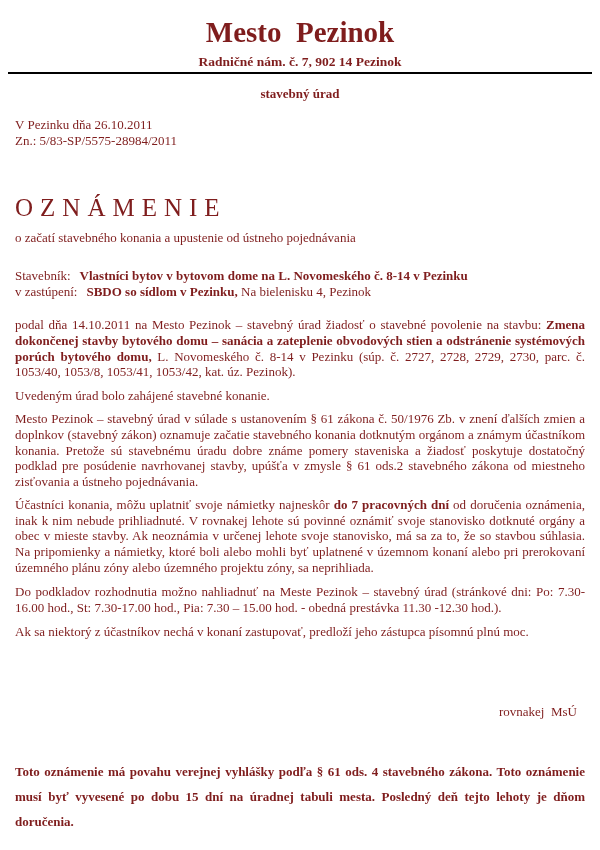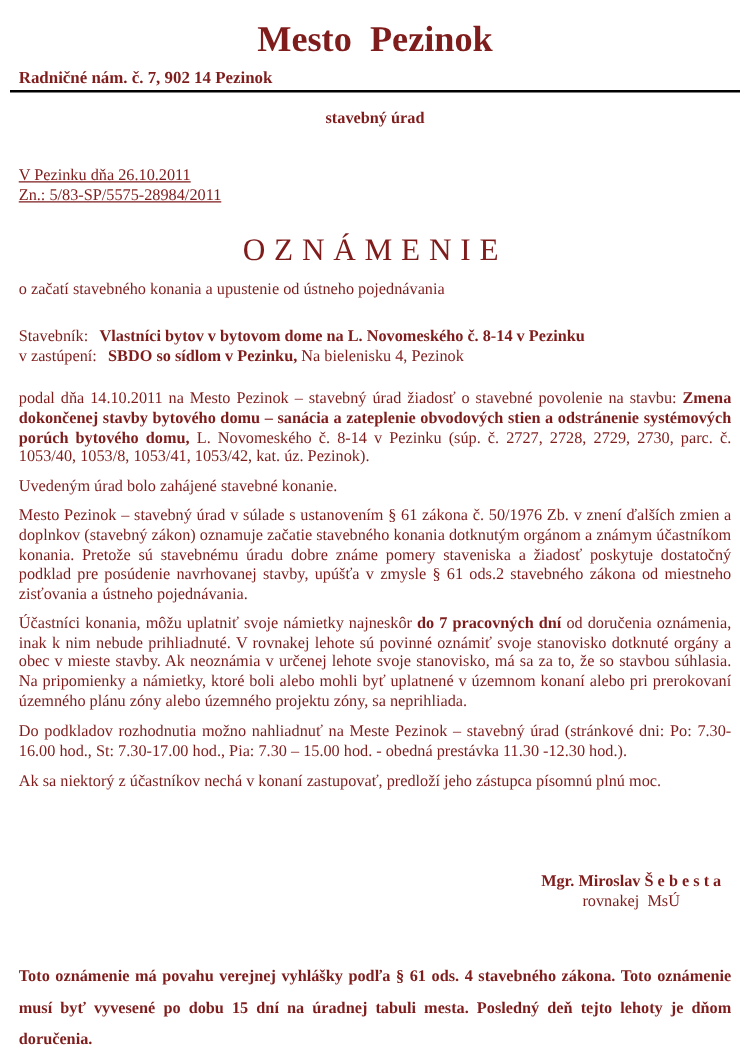--- a/index.html
+++ b/index.html
@@ -18,40 +18,40 @@
   .org-title {
     margin: 0;
     text-align: center;
     font-size: 29px;
     font-weight: bold;
     white-space: pre-wrap;
     line-height: 1.15;
   }
   .org-address {
     margin-top: 5px;
-    text-align: left;
+    text-align: center;
     font-weight: bold;
     font-size: 13.5px;
     line-height: 16px;
   }
   .header-rule {
     border: 0;
     border-top: 2px solid #000000;
     margin: 2px -7px 0 -7px;
   }
   .org-dept {
     margin-top: 12px;
     text-align: center;
     font-weight: bold;
     line-height: 16px;
   }
-  .meta-block { margin-top: 30px; line-height: 15.5px; text-decoration: underline; }
+  .meta-block { margin-top: 15px; line-height: 15.5px; }
   .notice-title {
-    margin-top: 23px;
-    text-align: center;
+    margin-top: 45px;
+    text-align: left;
     font-size: 25px;
     letter-spacing: 7px;
     font-weight: normal;
     line-height: 1.2;
   }
   .notice-subtitle { margin-top: 7px; line-height: 16px; }
   .builder-block { margin-top: 22px; line-height: 16px; }
   .builder-label { margin-right: 9px; }
   p.body-par {
     margin: 8px 0 0 0;
@@ -105,19 +105,18 @@
 
   <p class="body-par">Mesto Pezinok – stavebný úrad v súlade s ustanovením § 61 zákona č. 50/1976 Zb. v znení ďalších zmien a doplnkov (stavebný zákon) oznamuje začatie stavebného konania dotknutým orgánom a známym účastníkom konania. Pretože sú stavebnému úradu dobre známe pomery staveniska a žiadosť poskytuje dostatočný podklad pre posúdenie navrhovanej stavby, upúšťa v zmysle § 61 ods.2 stavebného zákona od miestneho zisťovania a ústneho pojednávania.</p>
 
   <p class="body-par"><span>Účastníci konania, môžu uplatniť svoje námietky najneskôr </span><b>do 7 pracovných dní</b><span> od doručenia oznámenia, inak k nim nebude prihliadnuté. V rovnakej lehote sú povinné oznámiť svoje stanovisko dotknuté orgány a obec v mieste stavby. Ak neoznámia v určenej lehote svoje stanovisko, má sa za to, že so stavbou súhlasia. Na pripomienky a námietky, ktoré boli alebo mohli byť uplatnené v územnom konaní alebo pri prerokovaní územného plánu zóny alebo územného projektu zóny, sa neprihliada.</span></p>
 
   <p class="body-par gap-small">Do podkladov rozhodnutia možno nahliadnuť na Meste Pezinok – stavebný úrad (stránkové dni: Po: 7.30-16.00 hod., St: 7.30-17.00 hod., Pia: 7.30 – 15.00 hod. - obedná prestávka 11.30 -12.30 hod.).</p>
 
   <p class="body-par gap-small">Ak sa niektorý z účastníkov nechá v konaní zastupovať, predloží jeho zástupca písomnú plnú moc.</p>
 
   <div class="signature-block">
-    <div class="signature-name">Mgr. Miroslav Š e b e s t a</div>
     <div class="signature-role">rovnakej  MsÚ</div>
   </div>
 
   <p class="footer-notice">Toto oznámenie má povahu verejnej vyhlášky podľa § 61 ods. 4 stavebného zákona. Toto oznámenie musí byť vyvesené po dobu 15 dní na úradnej tabuli mesta. Posledný deň tejto lehoty je dňom doručenia.</p>
 
 </div>
 
 </body></html>

